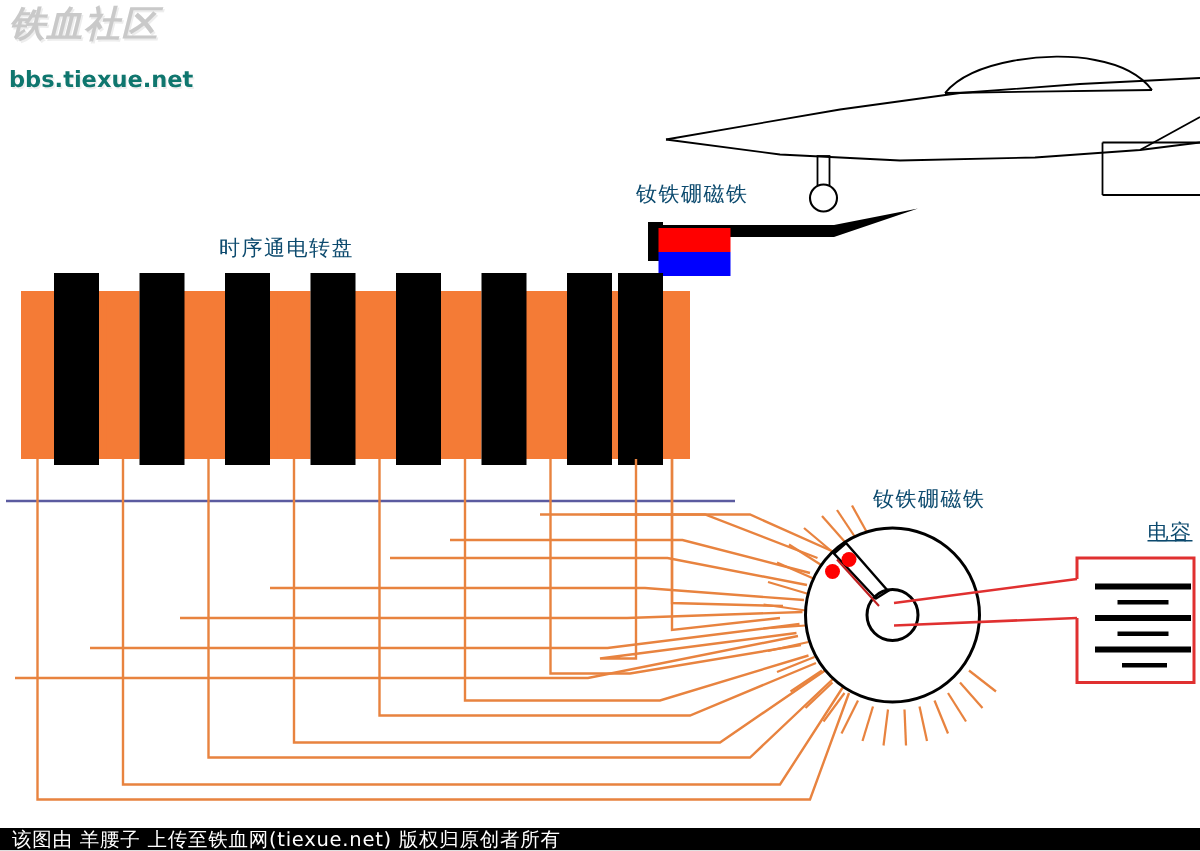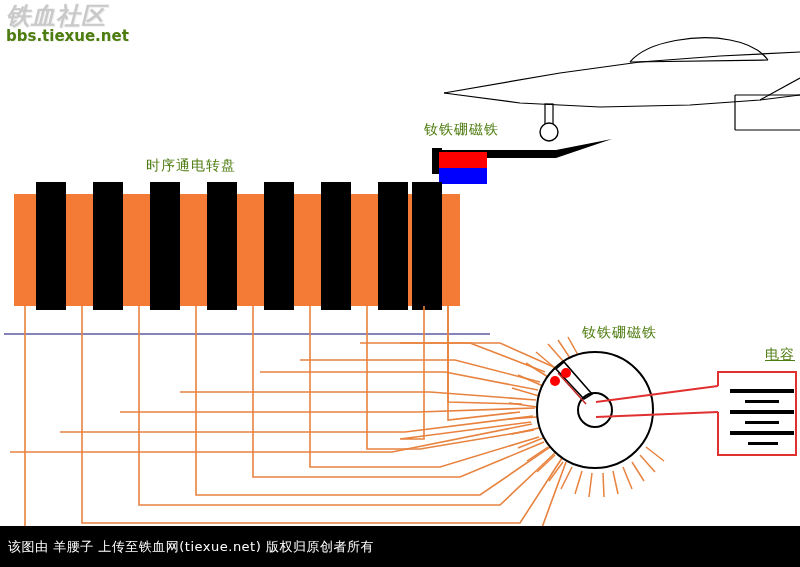--- a/index.html
+++ b/index.html
@@ -33,43 +33,43 @@
     font-size:24px;
     font-weight:bold;
     color:#c9c9c9;
     letter-spacing:1px;
     text-shadow:1px 1px 0 #ededed;
     font-style:italic;
   }
   .wm-sub{
     font-size:15px;
     font-weight:bold;
-    color:#4d7c0f;
+    color:#0f766e;
     letter-spacing:0px;
-    margin-top:1px;
+    margin-top:18px;
     text-shadow:1px 1px 0 #efefef;
   }
   
   .label{
     position:absolute;
     font-size:14px;
-    color:#4d7c0f;
+    color:#0c4a6e;
     white-space:nowrap;
     letter-spacing:1px;
   }
   #label-coils{ left:146px; top:157px; }
   #label-magnet{ left:424px; top:121px; }
   #label-disk{ left:582px; top:324px; }
   #label-capacitor{ left:765px; top:346px;text-decoration:underline; }
   
   #footer-bar{
     position:absolute;
     left:0; bottom:0;
     width:800px;
-    height:41px;
+    height:15px;
     background:#000000;
     display:flex;
     align-items:center;
   }
   #footer-text{
     color:#ffffff;
     font-size:13px;
     padding-left:8px;
     letter-spacing:0.5px;
     white-space:nowrap;

